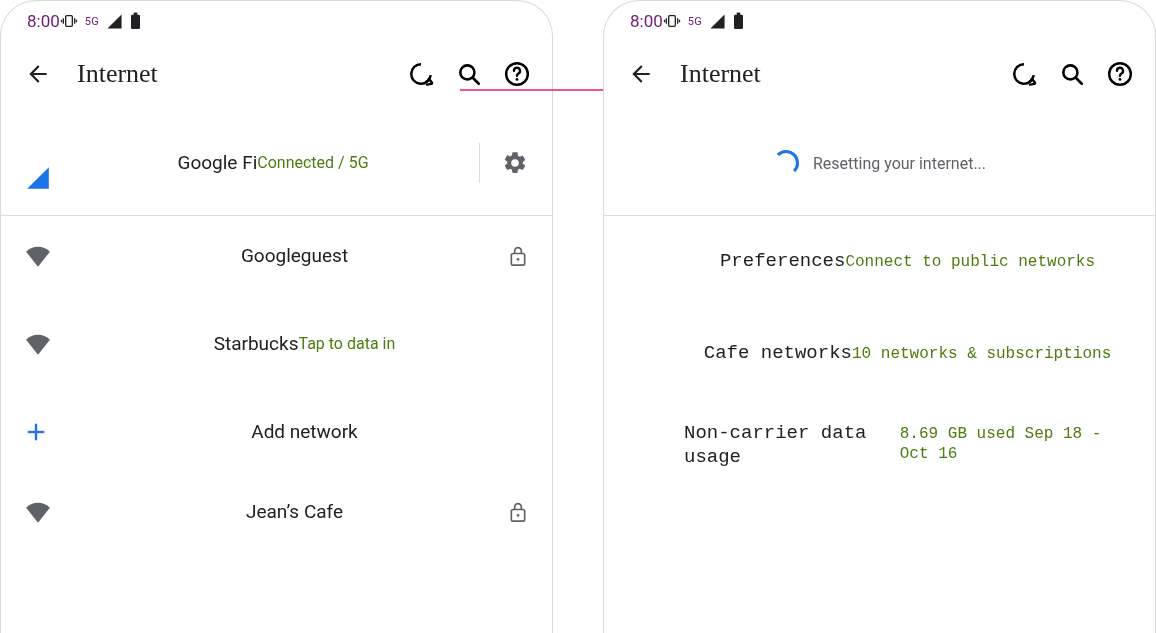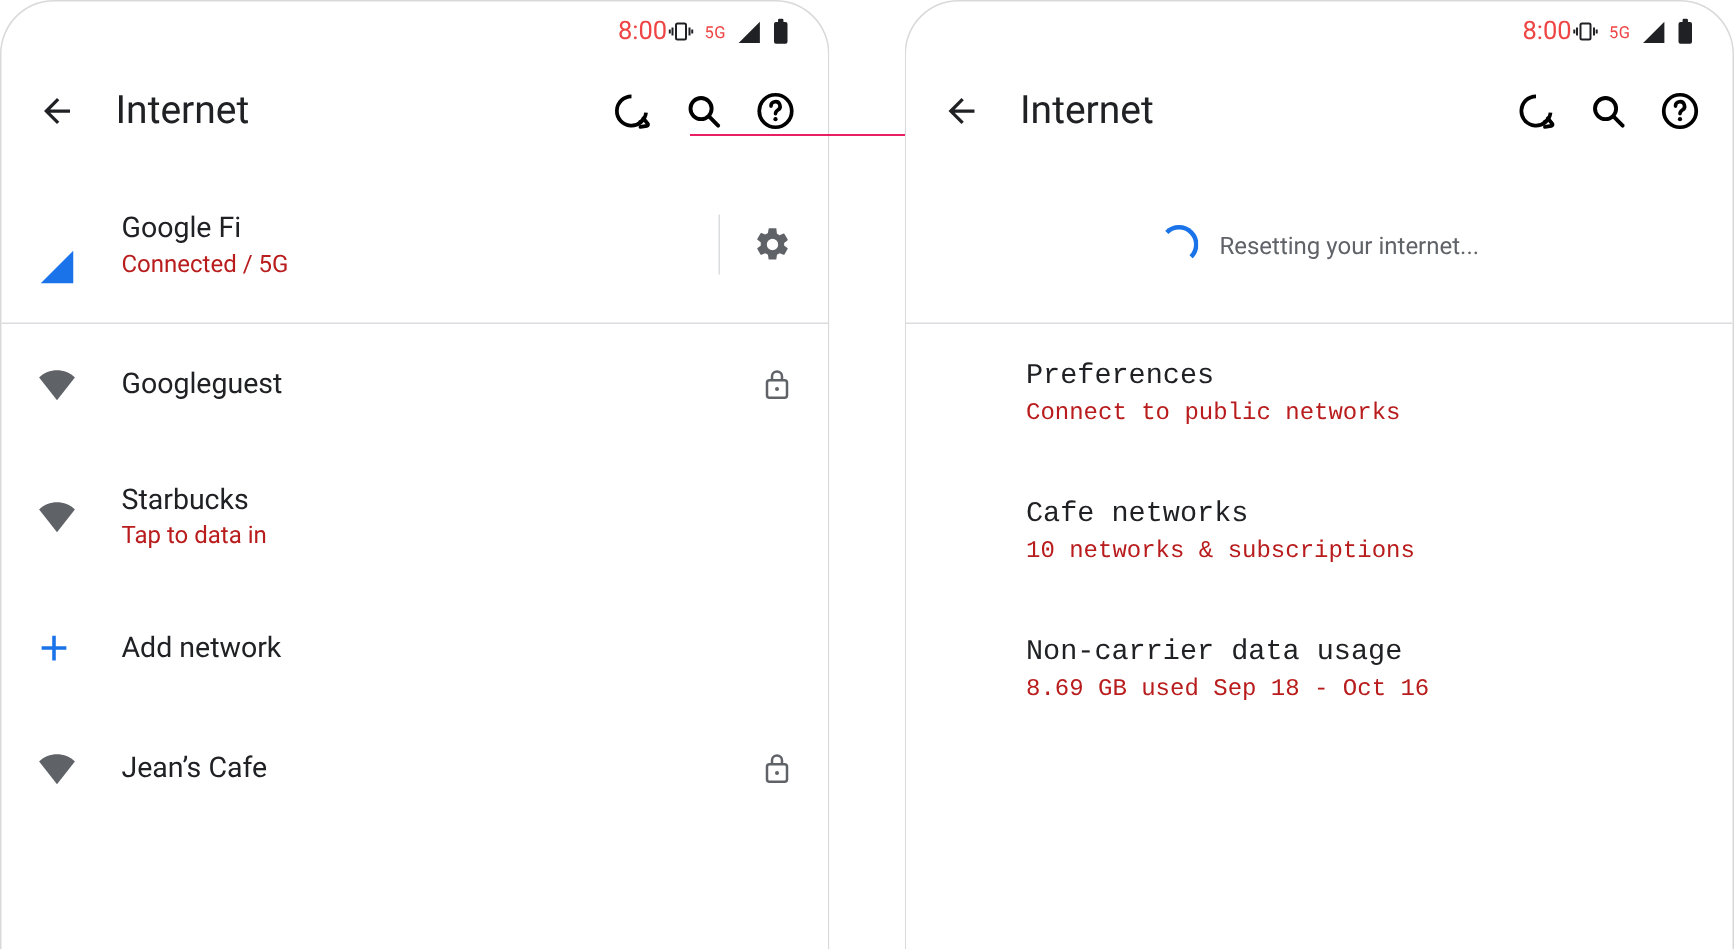--- a/index.html
+++ b/index.html
@@ -23,56 +23,57 @@
     border-bottom: none;
     background: #fff;
     overflow: hidden;
   }
   .phone.left { left: 0; }
   .phone.right { left: 603px; }
 
   .statusbar {
     display: flex;
     align-items: center;
-    justify-content: flex-end;
+    justify-content: flex-start;
     height: 36px;
     padding: 4px 26px 0 26px;
     font-size: 17px;
     font-weight: 400;
-    color: #ef4444;
+    color: #701a75;
   }
   .status-right { display: flex; align-items: center; gap: 7px; }
   .status-right .txt { font-size: 11px; letter-spacing: 0.3px; }
 
   .appbar {
     display: flex;
     align-items: center;
     height: 74px;
     padding: 0 22px 0 24px;
+    font-family: Liberation Serif, serif;
   }
   .appbar .title {
     font-size: 26px;
     font-weight: 400;
     margin-left: 26px;
     flex: 1;
   }
   .appbar-icons { display: flex; gap: 22px; align-items: center; }
   .iconbtn { width: 26px; height: 26px; display:flex; align-items:center; justify-content:center; cursor:pointer; }
 
   .row {
     display: flex;
     align-items: center;
     padding: 0 24px;
     min-height: 80px;
   }
   .row .lead { width: 56px; display:flex; align-items:center; justify-content:flex-start; }
-  .row .body { flex: 1; display:flex; flex-direction:column; justify-content:center; }
+  .row .body { flex: 1; display:flex; justify-content:center; }
   .row .trail { display:flex; align-items:center; }
   .row .primary { font-size: 19px; color:#202124; line-height:1.25; }
-  .row .secondary { font-size: 16px; color:#b91c1c; margin-top:2px; line-height:1.25; }
+  .row .secondary { font-size: 16px; color:#4d7c0f; margin-top:2px; line-height:1.25; }
 
   .carrier-row { min-height: 104px; padding-top:18px; padding-bottom:18px; }
   .carrier-row .lead { align-self:flex-end; padding-bottom:6px; }
   .vdiv {
     width: 1px; height: 40px; background:#dadce0; margin: 0 22px 0 14px;
   }
 
   .divider { height:1px; background:#dadce0; margin:0; }
 
   .arrow {

